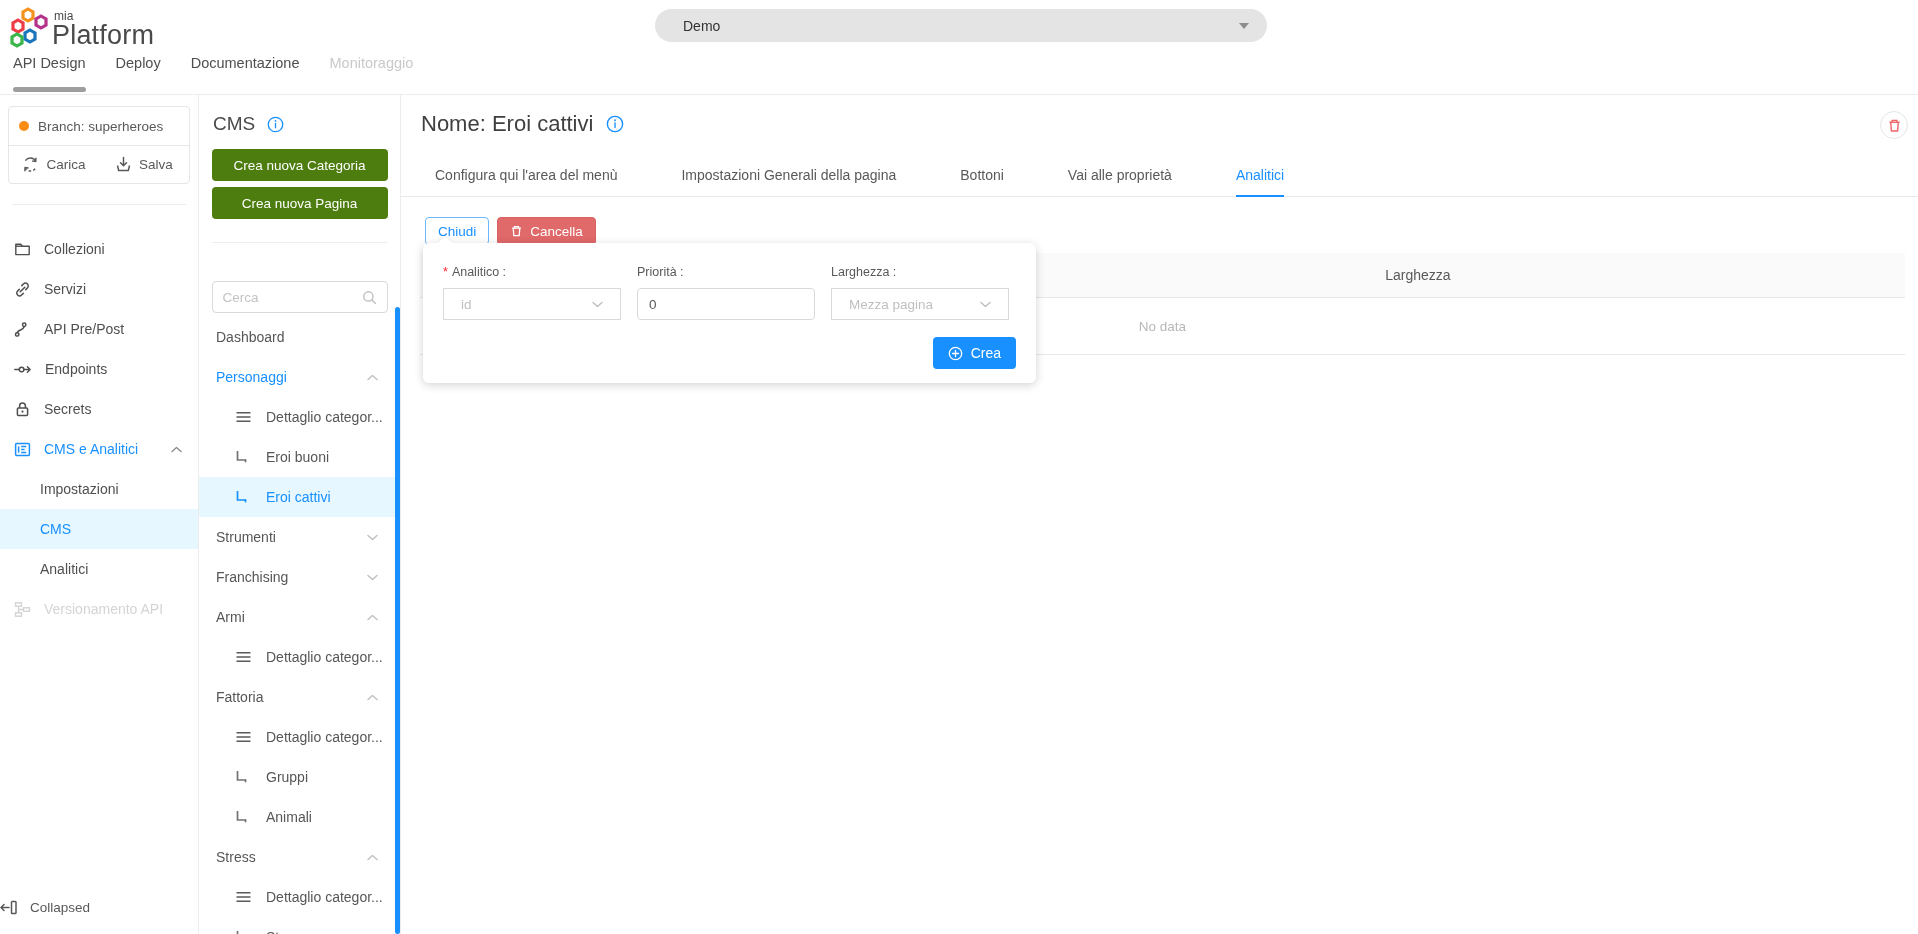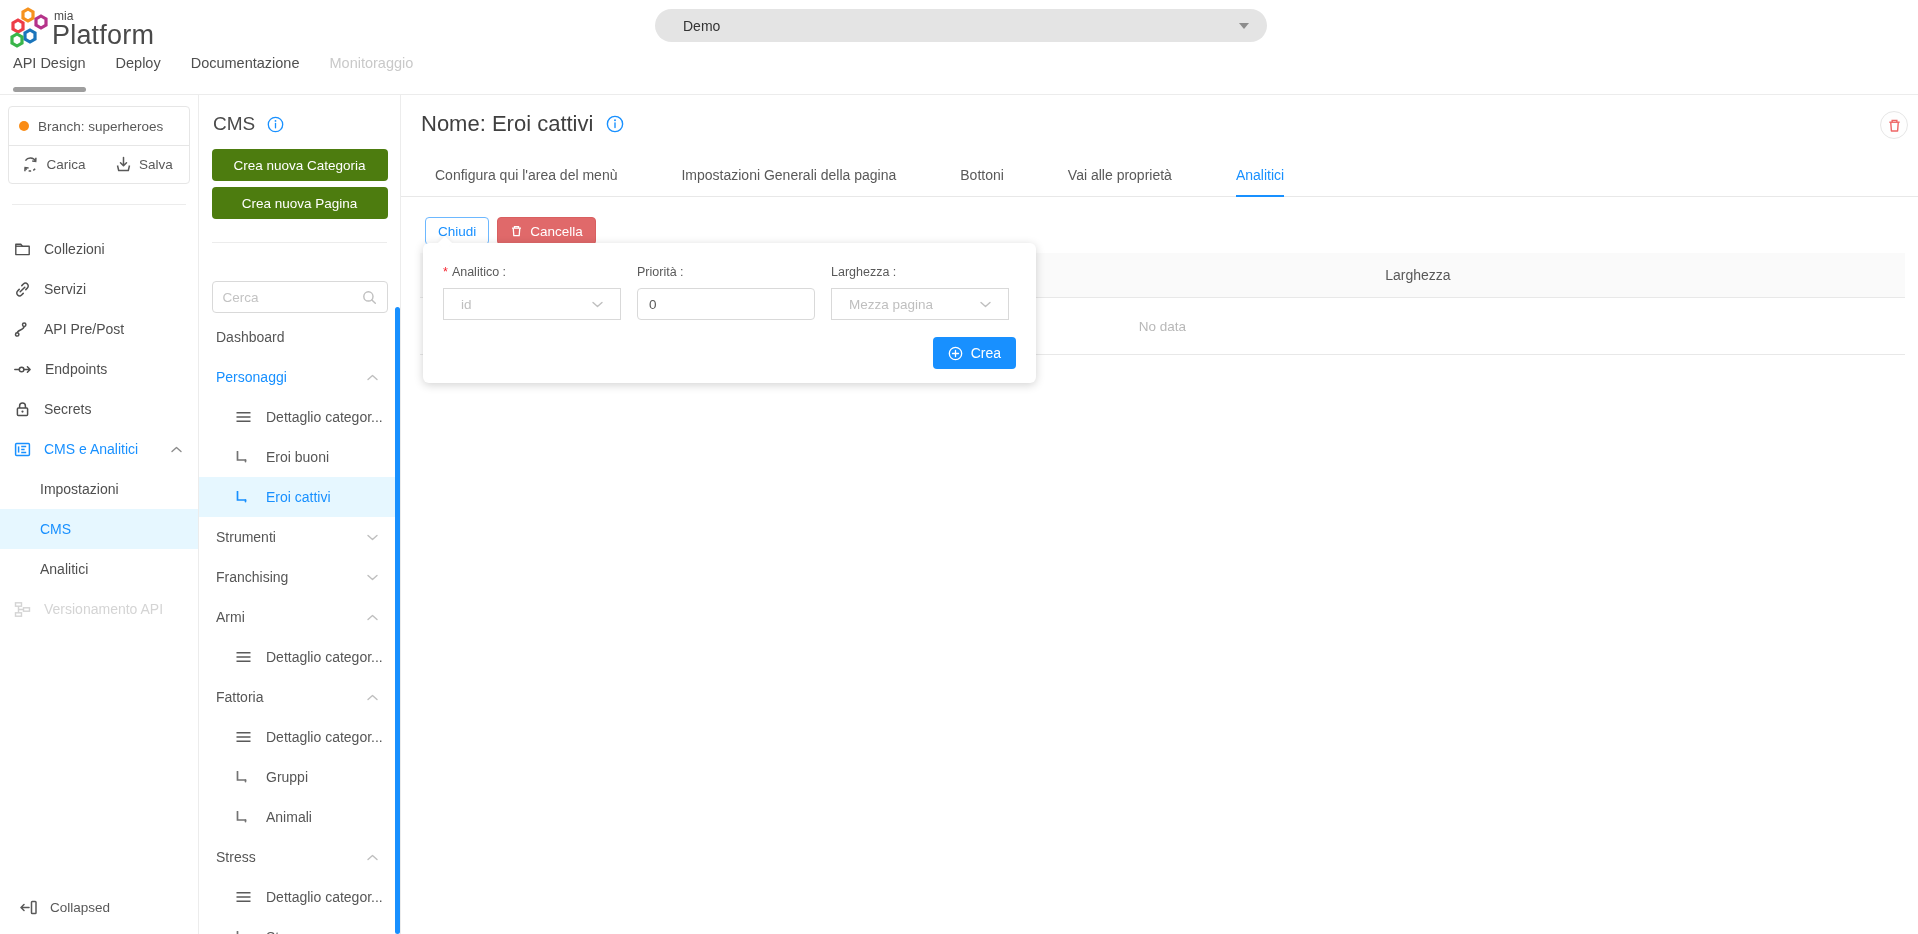--- a/index.html
+++ b/index.html
@@ -39,21 +39,21 @@
   .side-sep { height:1px; background:#ececec; margin:20px 12px 0 12px; }
   .side-list { margin-top:24px; }
   .side-item { height:40px; display:flex; align-items:center; padding-left:14px; font-size:14px; color:#4f4f4f; cursor:pointer; position:relative; }
   .side-item .lbl { margin-left:13px; }
   .side-item.active { color:#1890ff; }
   .side-item.disabled { color:#d4d4d4; cursor:default; }
   .side-sub { height:40px; display:flex; align-items:center; padding-left:40px; font-size:14px; color:#4f4f4f; cursor:pointer; }
   .side-sub.selected { background:#e6f7ff; color:#1890ff; }
   .side-caret { position:absolute; right:16px; }
   .collapse-row { position:absolute; left:0; bottom:10px; height:34px; display:flex; align-items:center;
-                  padding-left:20px; font-size:13.5px; color:#595959; cursor:pointer; }
+                  padding-left:0; font-size:13.5px; color:#595959; cursor:pointer; }
   .collapse-row .lbl { margin-left:12px; }
 
   
   .treepanel { position:absolute; left:199px; top:95px; width:202px; bottom:0; border-right:1px solid #ececec; background:#fff; }
   .tp-head { display:flex; align-items:center; gap:12px; padding:18px 0 0 14px; }
   .tp-title { font-size:19px; color:#4a4a4a; }
   .tp-btn { display:block; width:176px; margin:0 auto; height:32px; background:#4d7c0f; color:#fff; border:none;
             border-radius:4px; font-size:13.5px; font-family:inherit; cursor:pointer; }
   .tp-btn.b1 { margin-top:14px; }
   .tp-btn.b2 { margin-top:6px; }

